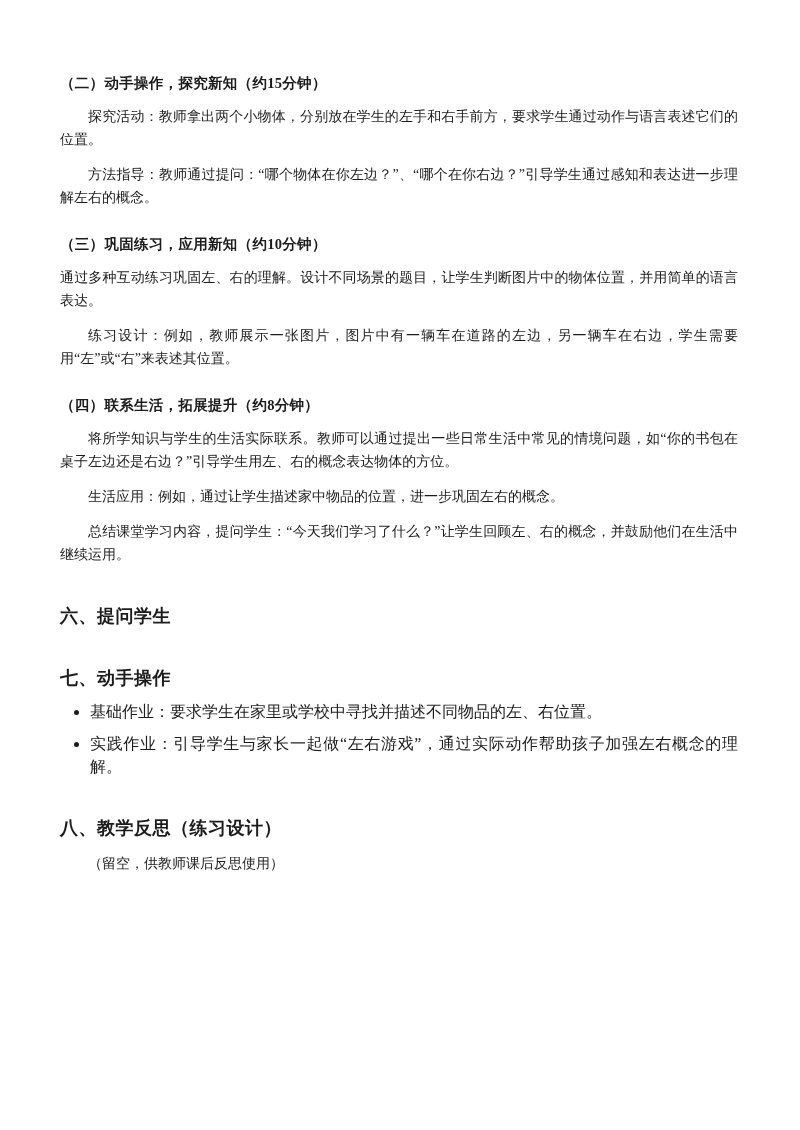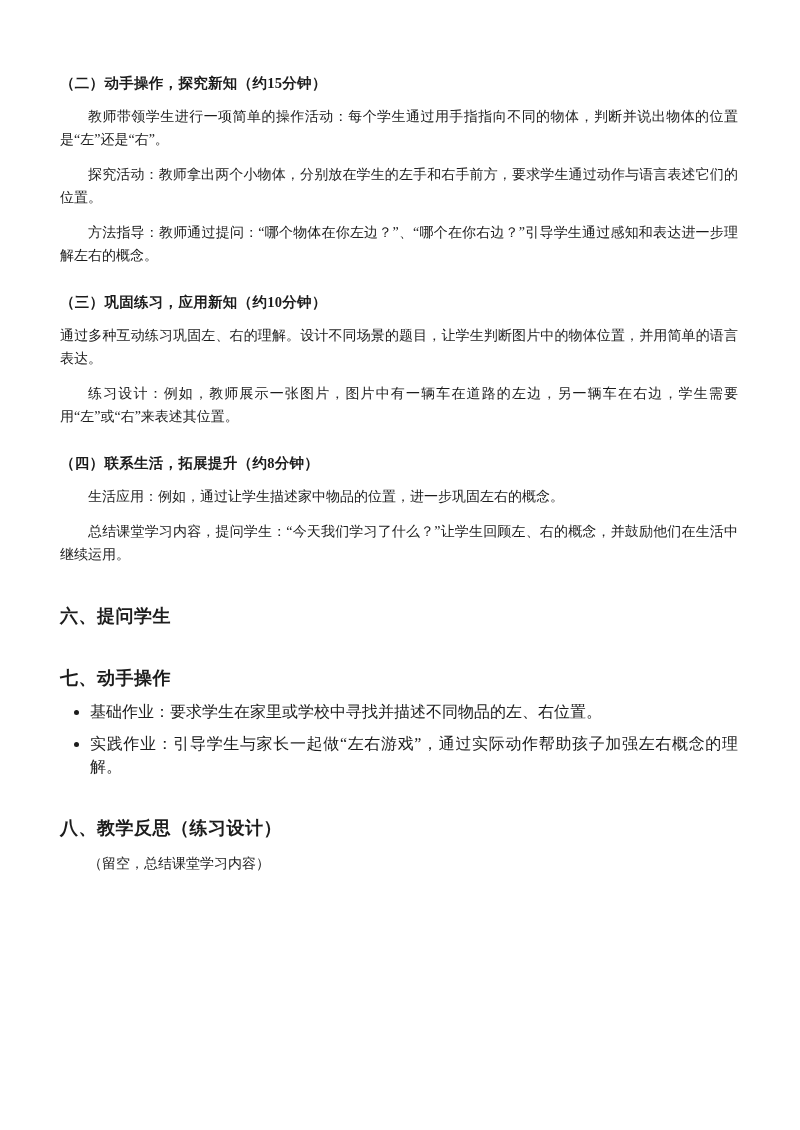--- a/index.html
+++ b/index.html
@@ -80,42 +80,42 @@
     letter-spacing: 1px;
   }
 </style>
 </head>
 <body>
 
 <div class="page">
   <div class="content">
 
     <h3 class="sub-heading">（二）动手操作，探究新知（约15分钟）</h3>
-    <p class="para indent">教师带领学生进行一项简单的操作活动：每个学生通过用手指指向不同的物体，判断并说出物体的位置是“左”还是“右”。</p>
     <p class="para indent">探究活动：教师拿出两个小物体，分别放在学生的左手和右手前方，要求学生通过动作与语言表述它们的位置。</p>
     <p class="para indent">方法指导：教师通过提问：“哪个物体在你左边？”、“哪个在你右边？”引导学生通过感知和表达进一步理解左右的概念。</p>
 
     <h3 class="sub-heading">（三）巩固练习，应用新知（约10分钟）</h3>
     <p class="para">通过多种互动练习巩固左、右的理解。设计不同场景的题目，让学生判断图片中的物体位置，并用简单的语言表达。</p>
     <p class="para indent">练习设计：例如，教师展示一张图片，图片中有一辆车在道路的左边，另一辆车在右边，学生需要用“左”或“右”来表述其位置。</p>
 
     <h3 class="sub-heading">（四）联系生活，拓展提升（约8分钟）</h3>
+    <p class="para indent">将所学知识与学生的生活实际联系。教师可以通过提出一些日常生活中常见的情境问题，如“你的书包在桌子左边还是右边？”引导学生用左、右的概念表达物体的方位。</p>
     <p class="para indent">生活应用：例如，通过让学生描述家中物品的位置，进一步巩固左右的概念。</p>
 
     <p class="para indent">总结课堂学习内容，提问学生：“今天我们学习了什么？”让学生回顾左、右的概念，并鼓励他们在生活中继续运用。</p>
 
     <h2 class="big-heading">六、提问学生</h2>
 
     <h2 class="big-heading">七、动手操作</h2>
     <ul class="bullets">
       <li>基础作业：要求学生在家里或学校中寻找并描述不同物品的左、右位置。</li>
       <li>实践作业：引导学生与家长一起做“左右游戏”，通过实际动作帮助孩子加强左右概念的理解。</li>
     </ul>
 
     <h2 class="big-heading">八、教学反思（练习设计）</h2>
-    <p class="para indent">（留空，总结课堂学习内容）</p>
+    <p class="para indent">（留空，供教师课后反思使用）</p>
 
   </div>
 
   <div class="watermark">bzxz.net</div>
   <div class="footer-rule"></div>
   <div class="footer-url">www.bzxz.net</div>
 </div>
 
 </body></html>

